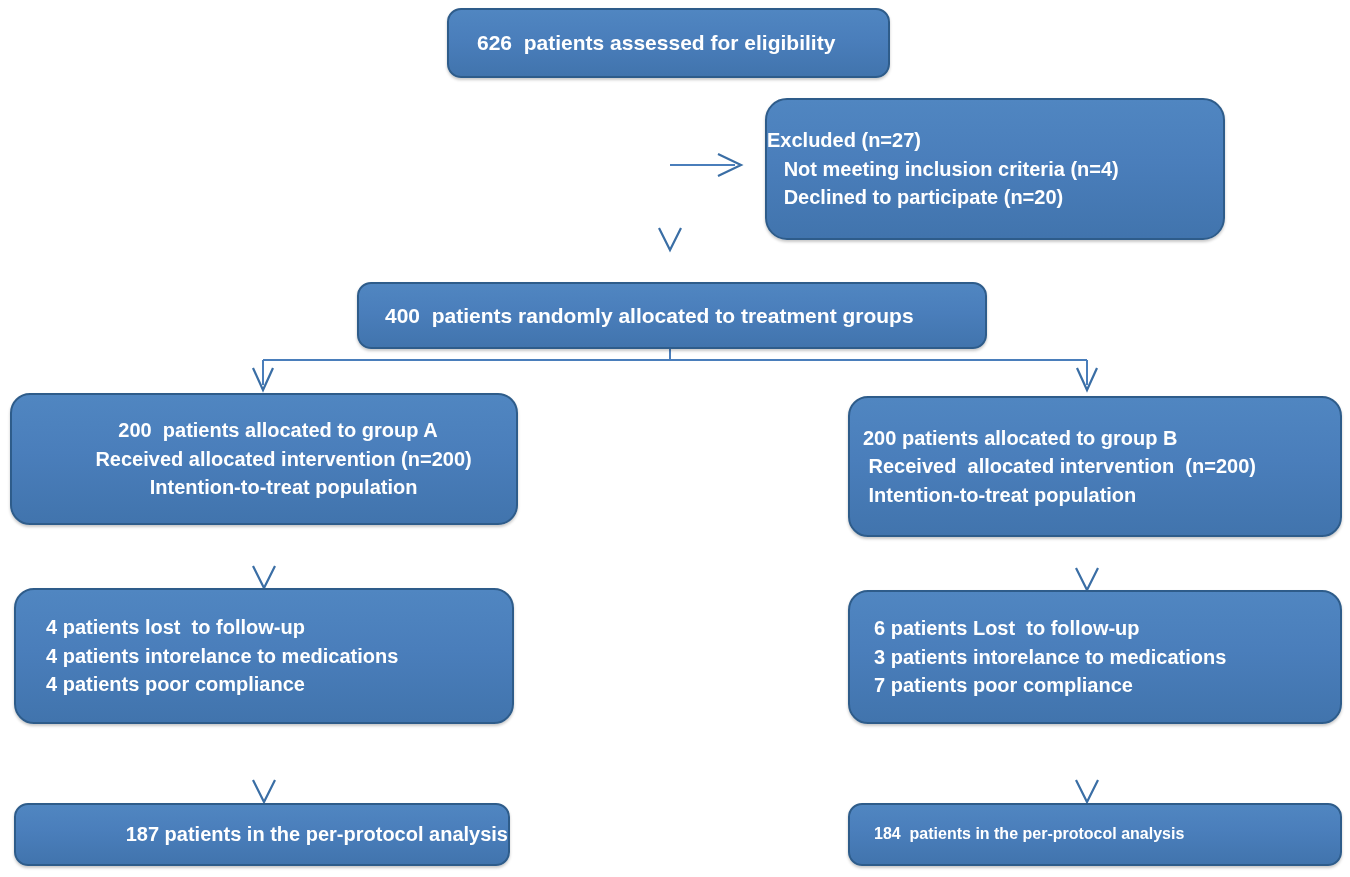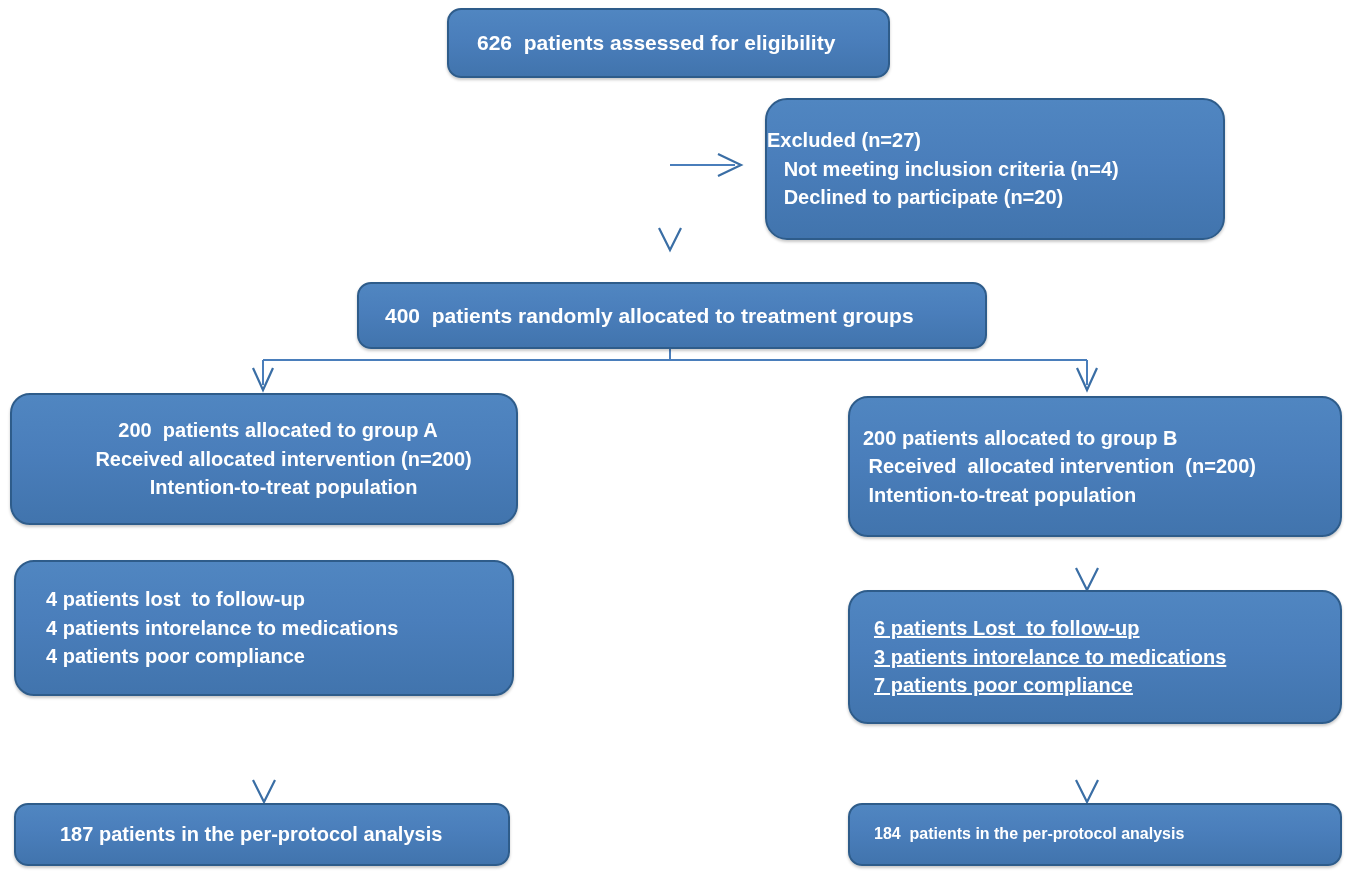--- a/index.html
+++ b/index.html
@@ -61,37 +61,37 @@
     padding-left: 28px;
     text-align: center;
   }
   #node-alloc-b {
     left: 848px; top: 396px; width: 494px; height: 141px;
     border-radius: 20px;
     font-size: 20px;
     padding-left: 13px;
   }
   #node-attrition-a {
-    left: 14px; top: 560px; width: 500px; height: 136px;
+    left: 14px; top: 588px; width: 500px; height: 136px;
     border-radius: 20px;
     font-size: 20px;
     padding-left: 30px;
   }
   #node-attrition-b {
     left: 848px; top: 590px; width: 494px; height: 134px;
     border-radius: 20px;
     font-size: 20px;
     padding-left: 24px;
-    text-decoration: underline;
   }
   #node-final-a {
     left: 14px; top: 803px; width: 496px; height: 63px;
     border-radius: 14px;
     font-size: 20px;
-    padding-left: 44px;
+    padding-left: 28px;
+    text-align: right;
   }
   #node-final-b {
     left: 848px; top: 803px; width: 494px; height: 63px;
     border-radius: 14px;
     font-size: 16px;
     padding-left: 24px;
   }
   #connectors {
     position: absolute;
     left: 0; top: 0;

